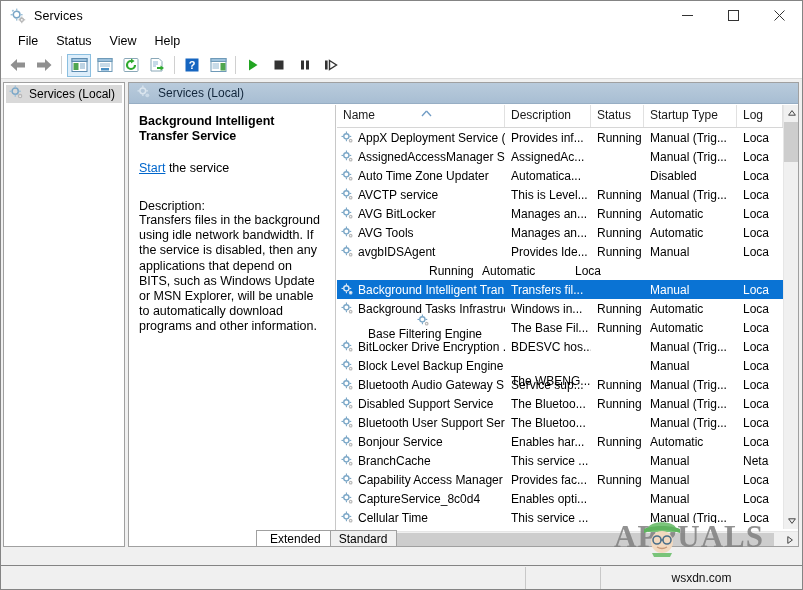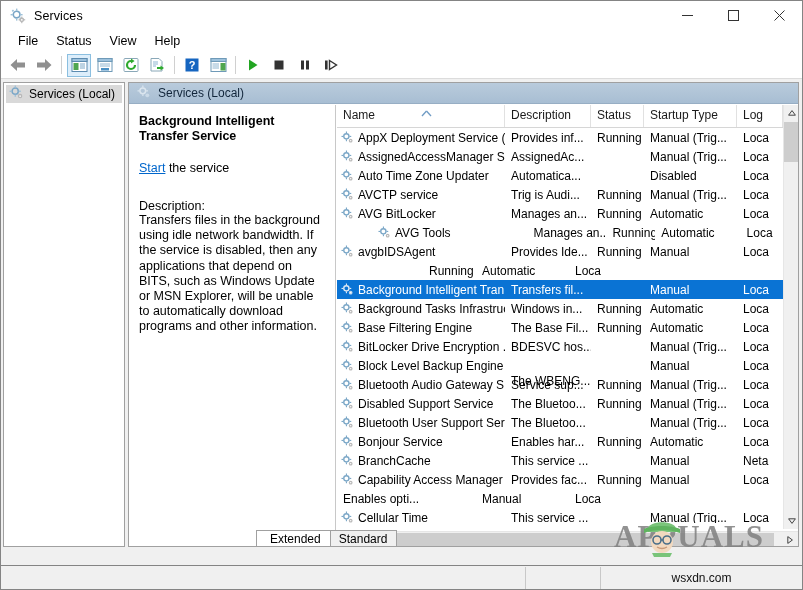--- a/index.html
+++ b/index.html
@@ -416,21 +416,21 @@
                         <rect x="6" y="10.4" width="1.4" height="2.2"></rect>
                         <rect x="0.6" y="6" width="2.2" height="1.4"></rect>
                         <rect x="10.4" y="6" width="2.2" height="1.4"></rect>
                       </g>
                       <circle cx="11.9" cy="11.9" r="2.3" fill="#b8b8b8"></circle>
                       <circle cx="11.9" cy="11.9" r="0.85" fill="#ffffff"></circle>
                     </svg>
                   </span>
                   <span class="nm">AVCTP service</span>
                 </div>
-                <div class="cell" style="width: 86px;">Trig is Audi...</div>
+                <div class="cell" style="width: 86px;">This is Level...</div>
                 <div class="cell" style="width: 53px;">Running</div>
                 <div class="cell" style="width: 93px;">Manual (Trig...</div>
                 <div class="cell" style="width: 46px;">Locа</div>
               </div>
               <div class="row">
                 <div class="cell name" style="width: 168px;">
                   <span style="display: flex; align-items: center;">
                     <svg width="13" height="13" viewBox="0 0 16 16">
                       <circle cx="6.6" cy="6.6" r="3.2" fill="none" stroke="#7ba7c7" stroke-width="1.7"></circle>
                       <g fill="#7ba7c7">
@@ -444,21 +444,21 @@
                     </svg>
                   </span>
                   <span class="nm">AVG BitLocker</span>
                 </div>
                 <div class="cell" style="width: 86px;">Manages an...</div>
                 <div class="cell" style="width: 53px;">Running</div>
                 <div class="cell" style="width: 93px;">Automatic</div>
                 <div class="cell" style="width: 46px;">Locа</div>
               </div>
               <div class="row">
-                <div class="cell name" style="width: 168px; margin-left: 37px;">
+                <div class="cell name" style="width: 168px;">
                   <span style="display: flex; align-items: center;">
                     <svg width="13" height="13" viewBox="0 0 16 16">
                       <circle cx="6.6" cy="6.6" r="3.2" fill="none" stroke="#7ba7c7" stroke-width="1.7"></circle>
                       <g fill="#7ba7c7">
                         <rect x="6" y="0.6" width="1.4" height="2.2"></rect>
                         <rect x="6" y="10.4" width="1.4" height="2.2"></rect>
                         <rect x="0.6" y="6" width="2.2" height="1.4"></rect>
                         <rect x="10.4" y="6" width="2.2" height="1.4"></rect>
                       </g>
                       <circle cx="11.9" cy="11.9" r="2.3" fill="#b8b8b8"></circle>
@@ -538,21 +538,21 @@
                     </svg>
                   </span>
                   <span class="nm">Background Tasks Infrastruc...</span>
                 </div>
                 <div class="cell" style="width: 86px;">Windows in...</div>
                 <div class="cell" style="width: 53px;">Running</div>
                 <div class="cell" style="width: 93px;">Automatic</div>
                 <div class="cell" style="width: 46px;">Locа</div>
               </div>
               <div class="row">
-                <div class="cell name" style="width: 168px;">
+                <div class="cell name" style="width: 168px; flex-direction: column;">
                   <span style="display: flex; align-items: center;">
                     <svg width="13" height="13" viewBox="0 0 16 16">
                       <circle cx="6.6" cy="6.6" r="3.2" fill="none" stroke="#7ba7c7" stroke-width="1.7"></circle>
                       <g fill="#7ba7c7">
                         <rect x="6" y="0.6" width="1.4" height="2.2"></rect>
                         <rect x="6" y="10.4" width="1.4" height="2.2"></rect>
                         <rect x="0.6" y="6" width="2.2" height="1.4"></rect>
                         <rect x="10.4" y="6" width="2.2" height="1.4"></rect>
                       </g>
                       <circle cx="11.9" cy="11.9" r="2.3" fill="#b8b8b8"></circle>
@@ -736,20 +736,36 @@
                     </svg>
                   </span>
                   <span class="nm">Capability Access Manager ...</span>
                 </div>
                 <div class="cell" style="width: 86px;">Provides fac...</div>
                 <div class="cell" style="width: 53px;">Running</div>
                 <div class="cell" style="width: 93px;">Manual</div>
                 <div class="cell" style="width: 46px;">Locа</div>
               </div>
               <div class="row">
+                <div class="cell name" style="width: 168px;">
+                  <span style="display: flex; align-items: center;">
+                    <svg width="13" height="13" viewBox="0 0 16 16">
+                      <circle cx="6.6" cy="6.6" r="3.2" fill="none" stroke="#7ba7c7" stroke-width="1.7"></circle>
+                      <g fill="#7ba7c7">
+                        <rect x="6" y="0.6" width="1.4" height="2.2"></rect>
+                        <rect x="6" y="10.4" width="1.4" height="2.2"></rect>
+                        <rect x="0.6" y="6" width="2.2" height="1.4"></rect>
+                        <rect x="10.4" y="6" width="2.2" height="1.4"></rect>
+                      </g>
+                      <circle cx="11.9" cy="11.9" r="2.3" fill="#b8b8b8"></circle>
+                      <circle cx="11.9" cy="11.9" r="0.85" fill="#ffffff"></circle>
+                    </svg>
+                  </span>
+                  <span class="nm">CaptureService_8c0d4</span>
+                </div>
                 <div class="cell" style="width: 86px;">Enables opti...</div>
                 <div class="cell" style="width: 53px;"></div>
                 <div class="cell" style="width: 93px;">Manual</div>
                 <div class="cell" style="width: 46px;">Locа</div>
               </div>
               <div class="row">
                 <div class="cell name" style="width: 168px;">
                   <span style="display: flex; align-items: center;">
                     <svg width="13" height="13" viewBox="0 0 16 16">
                       <circle cx="6.6" cy="6.6" r="3.2" fill="none" stroke="#7ba7c7" stroke-width="1.7"></circle>

